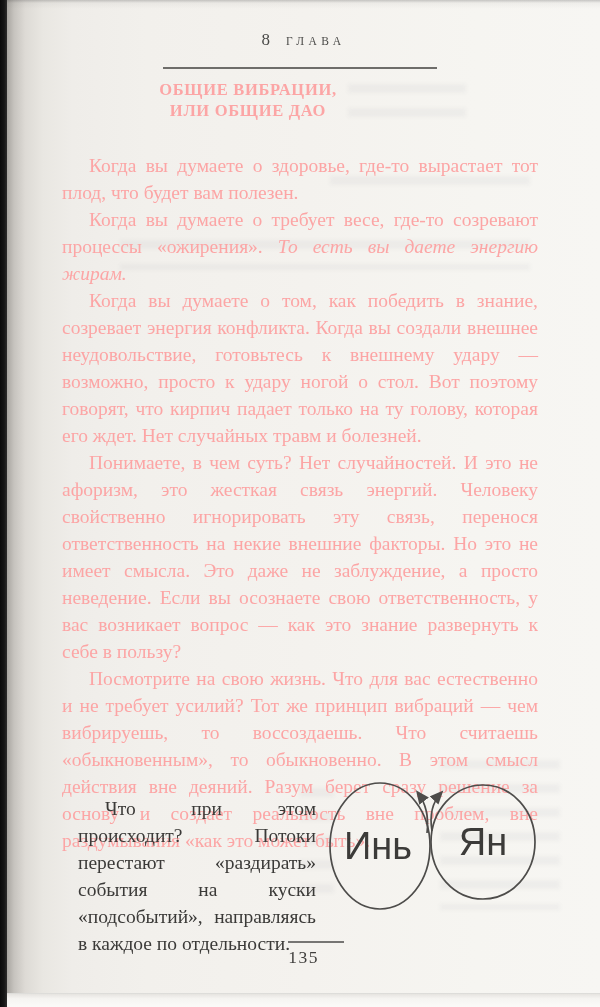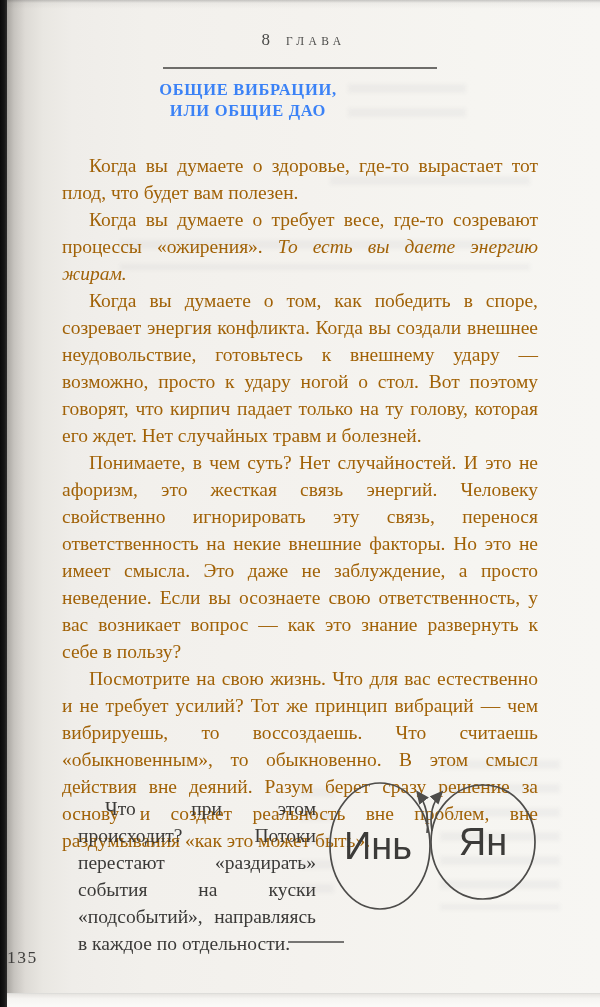--- a/index.html
+++ b/index.html
@@ -48,43 +48,43 @@
   }
   .chapter-number { font-size: 17px; letter-spacing: 1px; }
   .chapter-word  { font-size: 11.5px; letter-spacing: 4.5px; margin-left: 11px; }
   .title-rule {
     position: absolute; left: 163px; top: 67px; width: 274px; height: 2px;
     background: #6e6d6a;
   }
   .chapter-title {
     position: absolute; top: 79px; left: 7px; width: 482px;
     text-align: center; font-weight: bold; font-size: 16.5px;
-    line-height: 21px; letter-spacing: 0.7px; color: #3b82f6;
+    line-height: 21px; letter-spacing: 0.7px; color: #fca5a5;
   }
   .body-text {
     position: absolute; left: 62px; top: 152px; width: 476px;
     font-size: 19.5px; line-height: 27px; text-align: justify;
-    color: #a16207; hyphens: auto;
+    color: #fca5a5; hyphens: auto;
   }
   .body-text p { margin: 0; text-indent: 27px; }
   .body-text em { font-style: italic; }
   .p6-zone {
     position: absolute; left: 62px; top: 779px; width: 476px;
     font-size: 19.5px; line-height: 27px; text-align: justify;
     color: #3b3a38;
   }
   .p6-zone p { margin: 16px; text-indent: 27px; }
   .yin-yang-svg { float: right; width: 212px; height: 142px; margin: 2px 0 0 10px; }
   .footer-rule {
     position: absolute; left: 288px; top: 941px; width: 56px; height: 2px;
     background: #767573;
   }
   .page-number {
     position: absolute; top: 947px; left: 7px; width: 593px;
-    font-size: 17.5px; letter-spacing: 1.5px; color: #403f3d;
+    text-align: center; font-size: 17.5px; letter-spacing: 1.5px; color: #403f3d;
   }
 </style>
 </head>
 <body>
 
 <div id="stage">
 
   <div class="spine-edge"></div>
   <div class="paper"></div>
   <div class="bottom-edge"></div>
@@ -103,21 +103,21 @@
   <div class="title-rule"></div>
 
   <div class="chapter-title">
     <div>ОБЩИЕ ВИБРАЦИИ,</div>
     <div>ИЛИ ОБЩИЕ ДАО</div>
   </div>
 
   <div class="body-text">
     <p>Когда вы думаете о здоровье, где-то вырастает тот плод, что будет вам полезен.</p>
     <p><span>Когда вы думаете о требует весе, где-то созревают процессы «ожирения». </span><em>То есть вы даете энергию жирам.</em></p>
-    <p>Когда вы думаете о том, как победить в споре, созревает энергия конфликта. Когда вы создали внешнее неудовольствие, готовьтесь к внешнему удару — возможно, просто к удару ногой о стол. Вот поэтому говорят, что кирпич падает только на ту голову, которая его ждет. Нет случайных травм и болезней.</p>
+    <p>Когда вы думаете о том, как победить в знание, созревает энергия конфликта. Когда вы создали внешнее неудовольствие, готовьтесь к внешнему удару — возможно, просто к удару ногой о стол. Вот поэтому говорят, что кирпич падает только на ту голову, которая его ждет. Нет случайных травм и болезней.</p>
     <p>Понимаете, в чем суть? Нет случайностей. И это не афоризм, это жесткая связь энергий. Человеку свойственно игнорировать эту связь, перенося ответственность на некие внешние факторы. Но это не имеет смысла. Это даже не заблуждение, а просто неведение. Если вы осознаете свою ответственность, у вас возникает вопрос — как это знание развернуть к себе в пользу?</p>
     <p>Посмотрите на свою жизнь. Что для вас естественно и не требует усилий? Тот же принцип вибраций — чем вибрируешь, то воссоздаешь. Что считаешь «обыкновенным», то обыкновенно. В этом смысл действия вне деяний. Разум берет сразу решение за основу и создает реальность вне проблем, вне раздумывания «как это может быть».</p>
   </div>
 
   <div class="p6-zone">
     <svg class="yin-yang-svg" viewBox="0 0 212 142">
       <defs>
         <marker id="ah" orient="auto" markerWidth="9" markerHeight="8" refX="6" refY="3.5">
           <path d="M0,0 L8,3.5 L0,7 z" fill="#4d4c4a"></path>
         </marker>

